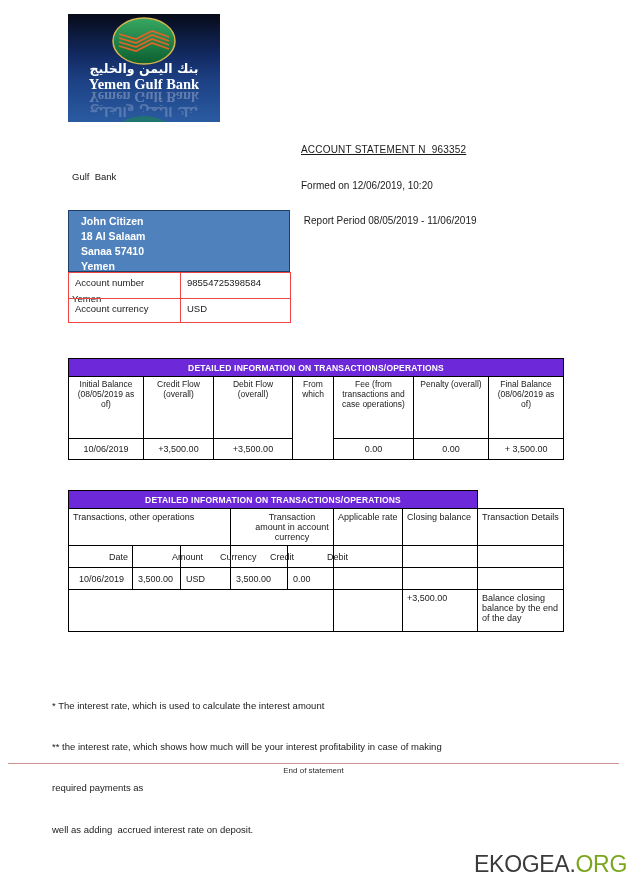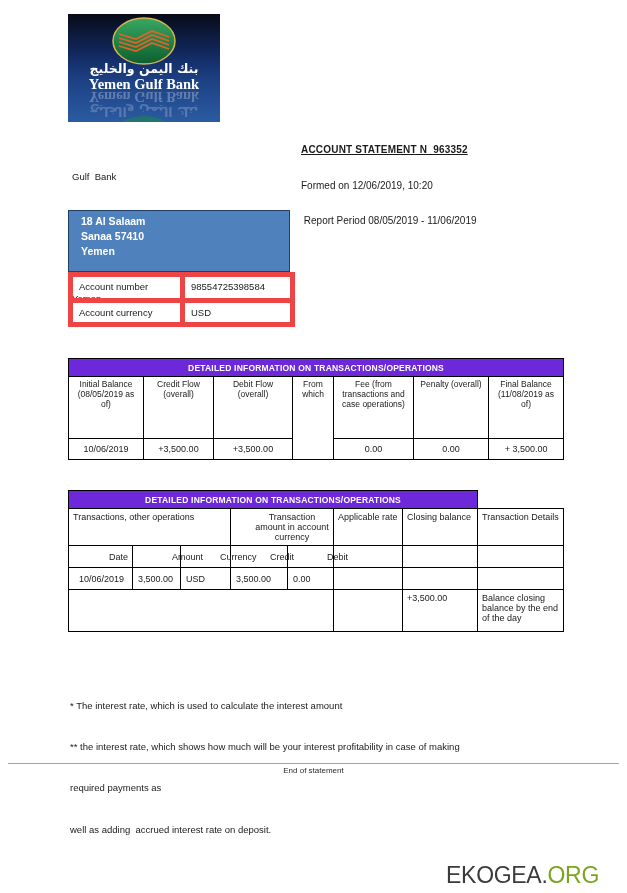--- a/index.html
+++ b/index.html
@@ -15,35 +15,35 @@
   }
 
   
   .logo { position: absolute; left: 68px; top: 14px; width: 152px; height: 108px; }
 
   
   .sender { position: absolute; left: 72px; top: 143px; font-size: 9.5px; line-height: 13.5px; white-space: pre-wrap; }
 
   
   .stmt { position: absolute; left: 301px; top: 144px; }
-  .stmt-title { font-size: 10px; font-weight: bold; text-decoration: underline; letter-spacing: .2px; white-space: pre-wrap; }
+  .stmt-title { font-size: 10px; font-weight: normal; text-decoration: underline; letter-spacing: .2px; white-space: pre-wrap; }
   .stmt-sub { font-size: 10px; line-height: 11.5px; margin-top: 2px; white-space: pre-wrap; }
 
   
   .custbox {
     position: absolute; left: 68px; top: 210px; width: 222px; height: 62px;
     background: #4f81bd; border: 1px solid #1f3f66;
     color: #ffffff; font-weight: bold; font-size: 10.5px; line-height: 15px;
     padding: 3px 0 0 12px;
   }
 
   
   table { border-collapse: collapse; table-layout: fixed; }
   .acct { position: absolute; left: 68px; top: 272px; width: 222px; }
-  .acct td { border: 5px solid #ef4444; font-size: 9.5px; vertical-align: top; padding: 4px 0 0 6px; }
+  .acct td { border: 1px solid #ef4444; font-size: 9.5px; vertical-align: top; padding: 4px 0 0 6px; }
   .acct tr:nth-child(1) td { height: 26px; }
   .acct tr:nth-child(2) td { height: 24px; }
 
   
   .dt { position: absolute; left: 68px; width: 495px; }
   .t1 { top: 358px; }
   .t2 { top: 490px; }
   .dt td { border: 1px solid #000; font-size: 8.5px; vertical-align: top; padding: 2px 3px; text-align: center; }
   .dt td.band {
     background: #6d28d9; color: #fff; font-weight: bold;
@@ -54,28 +54,28 @@
   .t1 tr.data td { height: 21px; font-size: 9px; vertical-align: middle; }
   .t2 td { font-size: 9px; }
   .t2 tr.grp td { height: 30px; text-align: left; padding: 3px 4px; }
   .t2 tr.grp td.ctr { text-align: center; padding-left: 24px; }
   .t2 tr.sub td { height: 22px; vertical-align: middle; padding-left: 39px; }
   .t2 tr.data td { height: 22px; vertical-align: middle; text-align: left; padding-left: 5px; }
   .t2 tr.data td.ctr { text-align: center; }
   .t2 tr.last td { height: 42px; text-align: left; padding: 3px 4px; }
 
   
-  .notes { position: absolute; left: 70px; top: 671px; font-size: 9.5px; line-height: 13.8px; white-space: pre-wrap; }
+  .notes { position: absolute; left: 52px; top: 671px; font-size: 9.5px; line-height: 13.8px; white-space: pre-wrap; }
 
   
   .endline { position: absolute; left: 8px; top: 763px; width: 611px; border-top: 1.5px solid #cf9391; }
   .endtext { position: absolute; left: 0; top: 766px; width: 627px; text-align: center; font-size: 8px; color: #2a2a2a; }
 
   
-  .brand { position: absolute; right: 28px; top: 851px; font-size: 23px; letter-spacing: -0.3px; font-family: "Liberation Sans", sans-serif; margin-top: 11px; }
+  .brand { position: absolute; right: 0; top: 851px; font-size: 23px; letter-spacing: -0.3px; font-family: "Liberation Sans", sans-serif; }
   .brand .dark { color: #3b3b3b; }
   .brand .green { color: #7aa61f; }
 </style>
 </head>
 <body>
 
 <div class="page">
 
   <div class="logo">
     <svg width="152" height="108" viewBox="0 0 152 108">
@@ -123,20 +123,21 @@
 
   <div class="stmt">
     <div class="stmt-title">ACCOUNT STATEMENT N  963352</div>
     <div class="stmt-sub">
       <div>Formed on 12/06/2019, 10:20</div>
       <div> Report Period 08/05/2019 - 11/06/2019</div>
     </div>
   </div>
 
   <div class="custbox">
+    <div>John Citizen</div>
     <div>18 Al Salaam</div>
     <div>Sanaa 57410</div>
     <div>Yemen</div>
   </div>
 
   <table class="acct">
     <colgroup>
         <col style="width:112px">
         <col style="width:110px">
       </colgroup>
@@ -166,21 +167,21 @@
         <tr>
       <td class="band" colspan="7">DETAILED INFORMATION ON TRANSACTIONS/OPERATIONS</td>
     </tr>
     <tr class="hdr">
       <td>Initial Balance (08/05/2019 as of)</td>
       <td>Credit Flow (overall)</td>
       <td>Debit Flow (overall)</td>
       <td rowspan="2">From which</td>
       <td>Fee (from transactions and case operations)</td>
       <td>Penalty (overall)</td>
-      <td>Final Balance (11/08/2019 as of)</td>
+      <td>Final Balance (08/06/2019 as of)</td>
     </tr>
     <tr class="data">
       <td>10/06/2019</td>
       <td>+3,500.00</td>
       <td>+3,500.00</td>
       <td>0.00</td>
       <td>0.00</td>
       <td>+ 3,500.00</td>
     </tr>
   </tbody>

